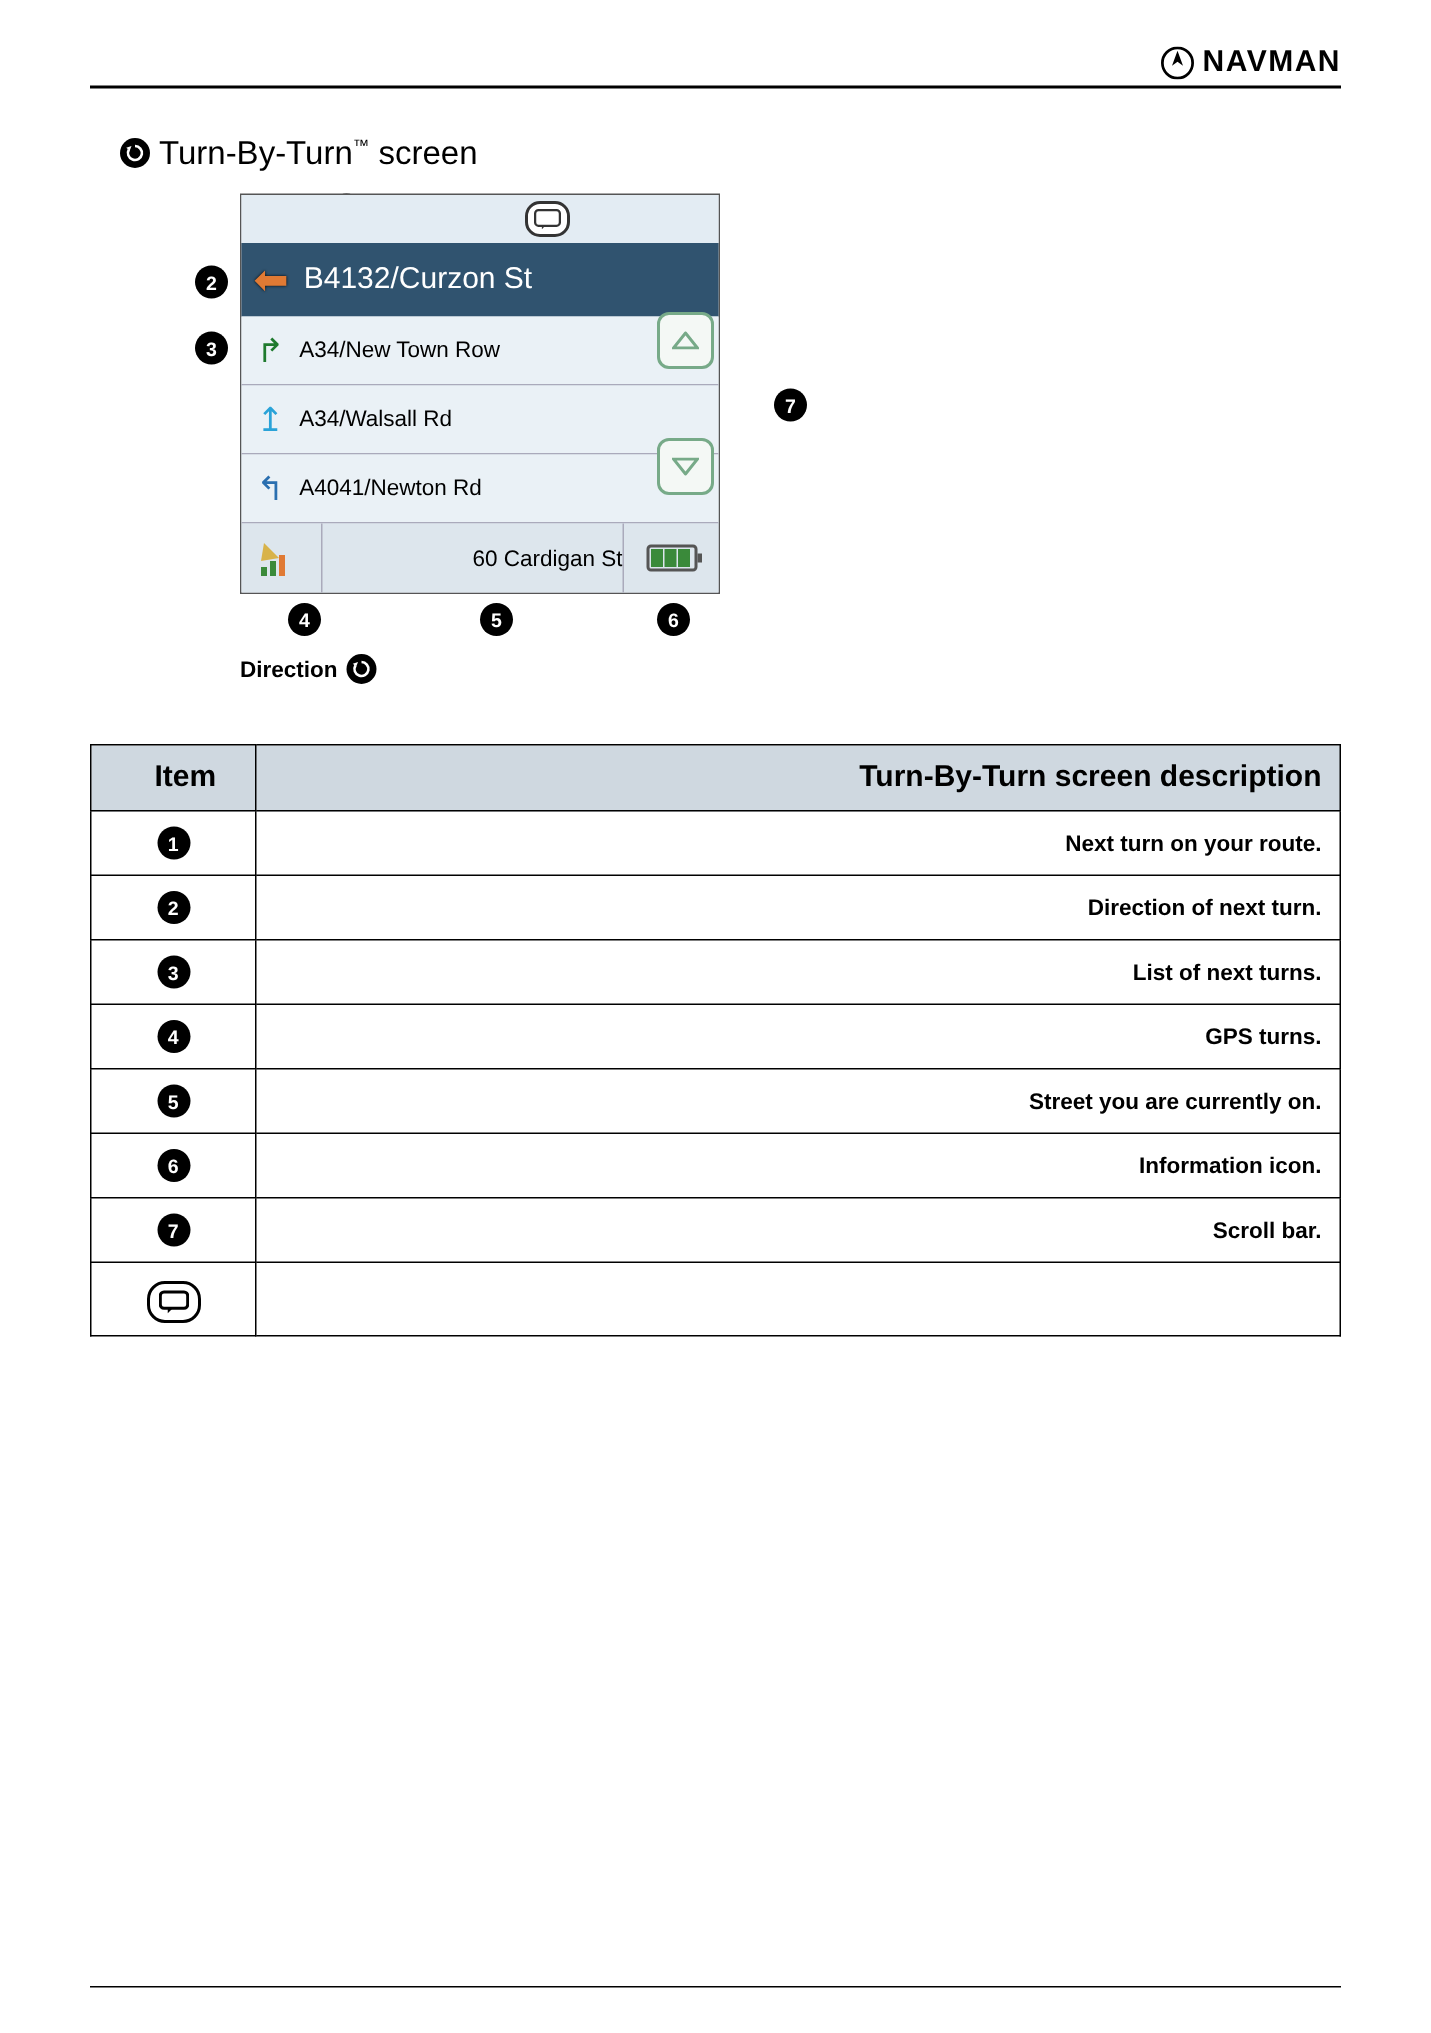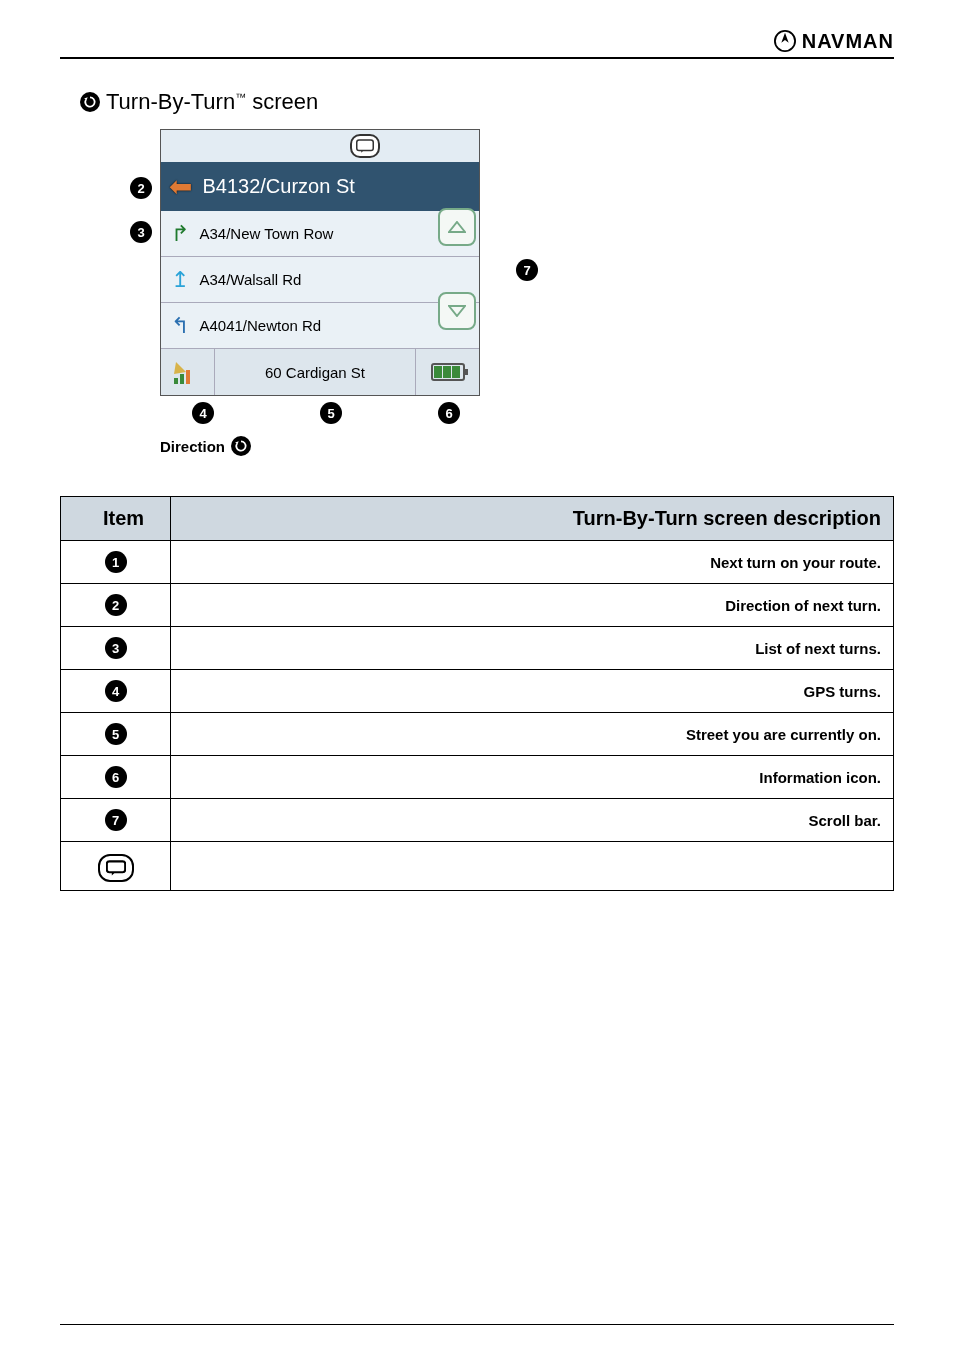--- a/index.html
+++ b/index.html
@@ -17,21 +17,21 @@
   .header-bar {
     border-bottom: 2px solid #000;
     padding-bottom: 4px;
     display: flex;
     justify-content: flex-end;
     align-items: center;
     margin-bottom: 30px;
   }
   .brand {
     display: flex;
-    align-items: flex-start;
+    align-items: flex-end;
     gap: 6px;
     font-weight: 900;
     font-size: 20px;
     letter-spacing: 1px;
   }
   .heading {
     display: flex;
     align-items: center;
     gap: 6px;
     font-size: 22px;
@@ -107,21 +107,21 @@
     background: #dde6ed;
     height: 46px;
   }
   .gps-cell {
     width: 54px; height: 100%;
     display: flex; align-items: center; justify-content: center;
     border-right: 1px solid #aab;
   }
   .street-cell {
     flex: 1;
-    text-align: center;
+    text-align: right;
     font-size: 15px;
   }
   .info-cell {
     width: 64px; height: 100%;
     display: flex; align-items: center; justify-content: center;
     border-left: 1px solid #aab;
   }
   .battery {
     width: 34px; height: 18px; border: 2px solid #555; border-radius: 3px;
     position: relative; display: flex; align-items: center; padding: 1px;

